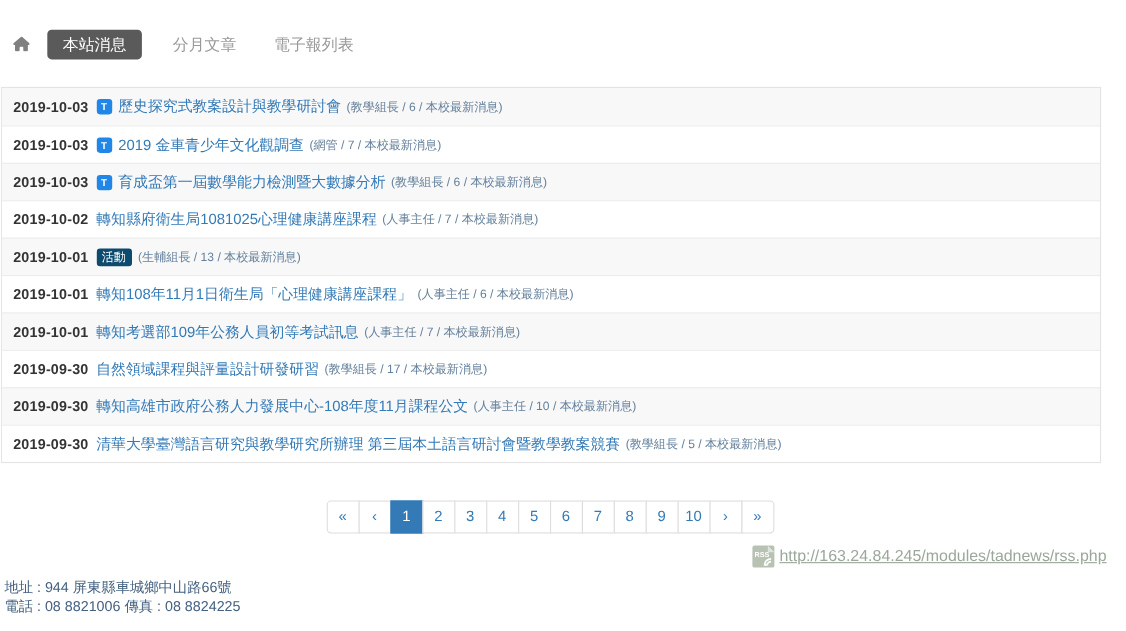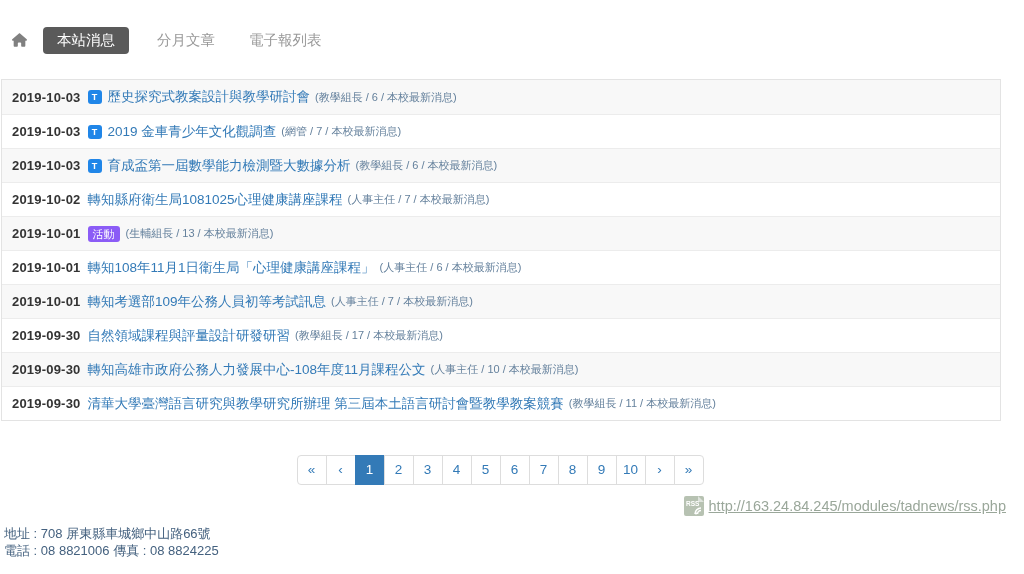--- a/index.html
+++ b/index.html
@@ -53,21 +53,21 @@
     display: inline-flex; align-items: center; justify-content: center;
     width: 14px; height: 14px;
     background: #2086e8; color: #fff;
     font-size: 9px; font-weight: bold;
     border-radius: 3px;
     margin-right: 6px;
     flex: 0 0 auto;
   }
   .activity-badge {
     display: inline-block;
-    background: #8b5cf6; color: #fff;
+    background: #0c4a6e; color: #fff;
     font-size: 11px; line-height: 16px;
     padding: 0 5px; border-radius: 3px;
     margin-right: 6px;
     flex: 0 0 auto;
   }
   .news-title {
     color: #337ab7; font-size: 13.5px;
     text-decoration: none; margin-right: 5px;
     white-space: nowrap; cursor: pointer; text-align: right;
   }
@@ -158,21 +158,21 @@
         <span class="news-meta">(教學組長 / 17 / 本校最新消息)</span>
       </div>
       <div class="news-row striped">
         <span class="news-date">2019-09-30</span>
         <a class="news-title">轉知高雄市政府公務人力發展中心-108年度11月課程公文</a>
         <span class="news-meta">(人事主任 / 10 / 本校最新消息)</span>
       </div>
       <div class="news-row">
         <span class="news-date">2019-09-30</span>
         <a class="news-title">清華大學臺灣語言研究與教學研究所辦理 第三屆本土語言研討會暨教學教案競賽</a>
-        <span class="news-meta">(教學組長 / 11 / 本校最新消息)</span>
+        <span class="news-meta">(教學組長 / 5 / 本校最新消息)</span>
       </div>
     </div>
 
   <div class="pagination-wrap">
     <ul class="pagination" id="pagination">
         <li class="page-item">
           <a>«</a>
         </li>
         <li class="page-item">
           <a>‹</a>
@@ -222,15 +222,15 @@
       <path d="M15 1 L21 7 L15 7 Z" fill="#ffffff" opacity="0.55"></path>
       <text x="3" y="11" font-size="6.5" font-weight="bold" fill="#ffffff" font-family="Liberation Sans, sans-serif">RSS</text>
       <path d="M12 19 a6 6 0 0 1 6-6 M14.5 19 a3.5 3.5 0 0 1 3.5-3.5" stroke="#ffffff" stroke-width="1.6" fill="none"></path>
       <circle cx="13" cy="18.4" r="1.1" fill="#ffffff"></circle>
     </svg>
     <a class="rss-url">http://163.24.84.245/modules/tadnews/rss.php</a>
   </div>
 </main>
 
 <footer class="footer">
-  <div>地址 : 708 屏東縣車城鄉中山路66號</div>
+  <div>地址 : 944 屏東縣車城鄉中山路66號</div>
   <div>電話 : 08 8821006 傳真 : 08 8824225</div>
 </footer>
 
 </body></html>

